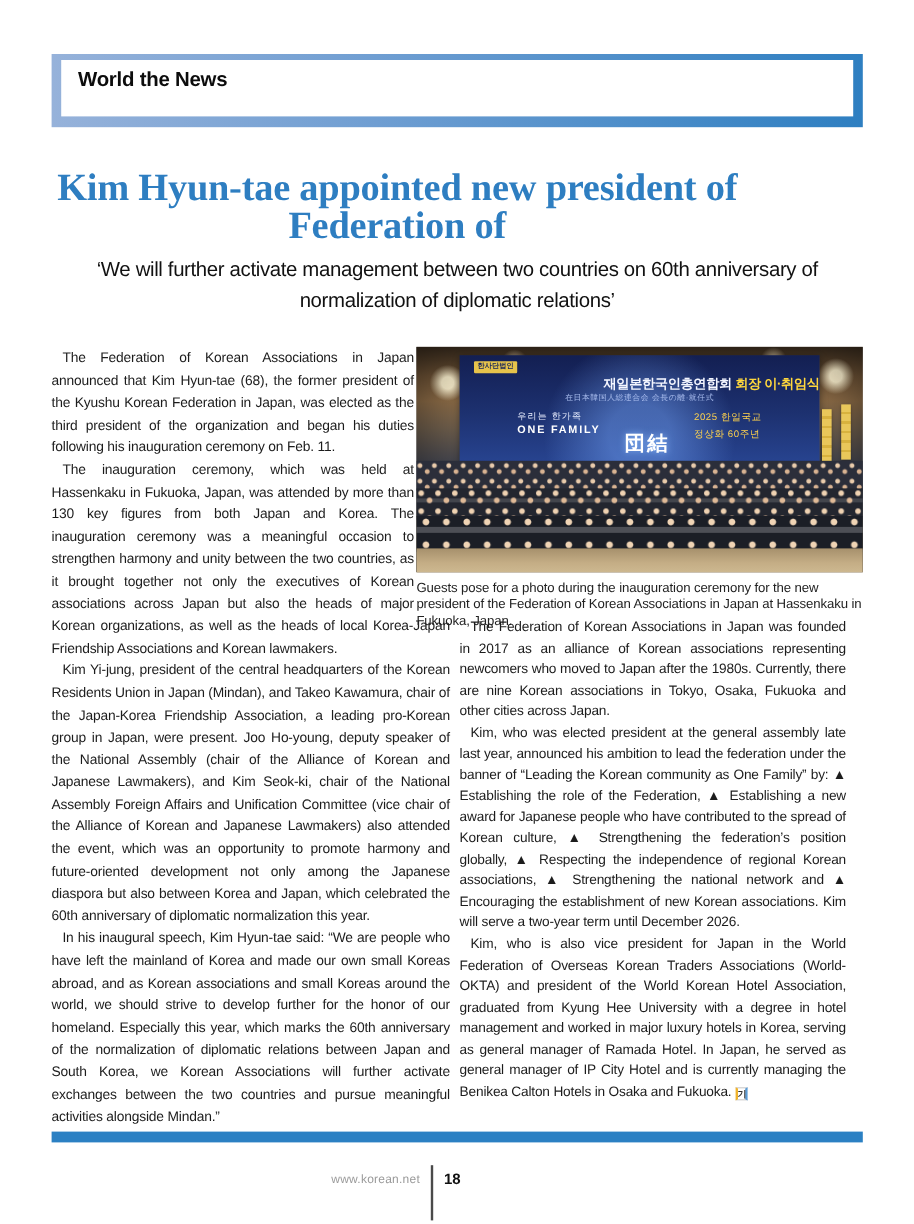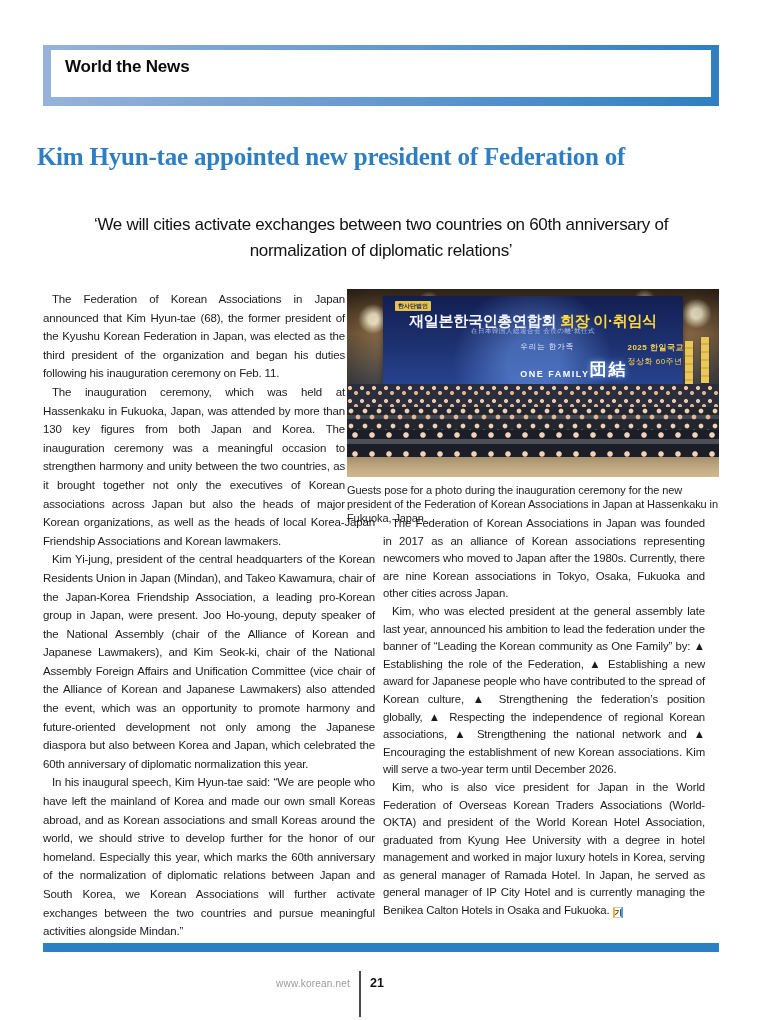--- a/index.html
+++ b/index.html
@@ -19,21 +19,21 @@
   .section-header-inner {
     width:100%; height:100%; background:#ffffff;
     padding:7px 0 0 14px;
   }
   .section-label { font-size:17px; font-weight:700; color:#0c0c0c; letter-spacing:-0.2px; }
 
   
   .article-title {
     position:absolute; left:0; top:141px; width:662px; text-align:center;
     font-family:"Liberation Serif", serif; font-weight:700;
-    font-size:25px; line-height:31px; color:#2e7ec1; letter-spacing:-0.2px;
+    font-size:32px; line-height:31px; color:#2e7ec1; letter-spacing:-0.2px;
   }
   .article-subtitle {
     position:absolute; left:56px; top:212px; width:650px; text-align:center;
     font-size:17px; line-height:26px; color:#111; font-weight:400; letter-spacing:-0.3px;
   }
 
   
   .body-area { position:absolute; left:43px; top:287px; width:676px; height:650px; }
 
   .col-left {
@@ -71,33 +71,33 @@
     position:absolute; left:36px; top:7px; width:300px; height:108px;
     background:
       radial-gradient(circle at 50% 62%, rgba(120,170,255,.45) 0 26px, rgba(120,170,255,0) 80px),
       linear-gradient(180deg,#131f52 0%, #1d3170 45%, #2c4c9e 100%);
     box-shadow:0 2px 6px rgba(0,0,0,.45);
   }
   .bn-badge {
     position:absolute; left:12px; top:5px; font-size:6px; line-height:8px;
     background:#e6c34b; color:#14235a; padding:1px 3px; font-weight:700; border-radius:1px;
   }
-  .bn-title { position:absolute; left:0; top:16px; width:100%; text-align:center;
-    font-size:15px; font-weight:700; letter-spacing:-0.3px; white-space:nowrap; }
+  .bn-title { position:absolute; left:0; top:16px; width:100%; text-align:right;
+    font-size:11px; font-weight:700; letter-spacing:-0.3px; white-space:nowrap; }
   .bn-title .t-white { color:#f4f6ff; }
   .bn-title .t-yellow { color:#ffd83d; }
   .bn-sub { position:absolute; left:0; top:31px; width:100%; text-align:center;
     font-size:6.5px; color:#aabdee; letter-spacing:0.5px; }
-  .bn-row { position:absolute; left:17px; top:46px; width:100%; display:flex;
-    justify-content:flex-end; align-items:flex-start; padding:0 16px; }
+  .bn-row { position:absolute; left:0; top:46px; width:100%; display:flex;
+    justify-content:center; align-items:flex-start; padding:0 16px;gap:20px; }
   .bn-left .l1 { font-size:7.5px; color:#e9eeff; letter-spacing:1px; }
-  .bn-left .l2 { font-size:9px; color:#ffffff; font-weight:700; letter-spacing:1.5px; margin-top:17px; }
+  .bn-left .l2 { font-size:9px; color:#ffffff; font-weight:700; letter-spacing:1.5px; margin-top:1px; }
   .bn-center { font-size:17px; font-weight:700; color:#ffffff; letter-spacing:2px;
     text-shadow:0 0 6px rgba(140,190,255,.9); margin-top:16px; }
-  .bn-right .r1 { font-size:8px; color:#ffd34d; font-weight:700; letter-spacing:0.5px; }
+  .bn-right .r1 { font-size:8px; color:#ffd34d; font-weight:400; letter-spacing:0.5px; }
   .bn-right .r2 { font-size:8px; color:#ffd34d; margin-top:3px; letter-spacing:0.5px; }
   .gold-strip { position:absolute; width:8px; height:46px; background:
       repeating-linear-gradient(180deg,#e9c75a 0 6px,#d8b23e 6px 8px); box-shadow:0 1px 2px rgba(0,0,0,.4); }
   .gold-strip.s1 { right:26px; top:52px; }
   .gold-strip.s2 { right:10px; top:48px; }
 
   .ph-crowd-back, .ph-crowd-mid, .ph-crowd-front { position:absolute; left:0; right:0; }
   .ph-crowd-back {
     top:95px; height:25px; background-color:#2b2e3a;
     background-image:
@@ -157,21 +157,21 @@
 
   <div class="section-header">
     <div class="section-header-inner">
       <span class="section-label">World the News</span>
     </div>
   </div>
 
   <h1 class="article-title">
     <span style="display:block">Kim Hyun-tae appointed new president of Federation of</span>
   </h1>
-  <div class="article-subtitle">‘We will cities activate exchanges between two countries on 60th anniversary of normalization of diplomatic relations’</div>
+  <div class="article-subtitle">‘We will further activate management between two countries on 60th anniversary of normalization of diplomatic relations’</div>
 
   <div class="body-area">
 
     <div class="col-left">
       <div class="photo-spacer"></div>
       <p>The Federation of Korean Associations in Japan announced that Kim Hyun-tae (68), the former president of the Kyushu Korean Federation in Japan, was elected as the third president of the organization and began his duties following his inauguration ceremony on Feb. 11.</p>
       <p>The inauguration ceremony, which was held at Hassenkaku in Fukuoka, Japan, was attended by more than 130 key figures from both Japan and Korea. The inauguration ceremony was a meaningful occasion to strengthen harmony and unity between the two countries, as it brought together not only the executives of Korean associations across Japan but also the heads of major Korean organizations, as well as the heads of local Korea-Japan Friendship Associations and Korean lawmakers.</p>
       <p>Kim Yi-jung, president of the central headquarters of the Korean Residents Union in Japan (Mindan), and Takeo Kawamura, chair of the Japan-Korea Friendship Association, a leading pro-Korean group in Japan, were present. Joo Ho-young, deputy speaker of the National Assembly (chair of the Alliance of Korean and Japanese Lawmakers), and Kim Seok-ki, chair of the National Assembly Foreign Affairs and Unification Committee (vice chair of the Alliance of Korean and Japanese Lawmakers) also attended the event, which was an opportunity to promote harmony and future-oriented development not only among the Japanese diaspora but also between Korea and Japan, which celebrated the 60th anniversary of diplomatic normalization this year.</p>
       <p>In his inaugural speech, Kim Hyun-tae said: “We are people who have left the mainland of Korea and made our own small Koreas abroad, and as Korean associations and small Koreas around the world, we should strive to develop further for the honor of our homeland. Especially this year, which marks the 60th anniversary of the normalization of diplomatic relations between Japan and South Korea, we Korean Associations will further activate exchanges between the two countries and pursue meaningful activities alongside Mindan.”</p>
     </div>
@@ -212,16 +212,16 @@
       <p>The Federation of Korean Associations in Japan was founded in 2017 as an alliance of Korean associations representing newcomers who moved to Japan after the 1980s. Currently, there are nine Korean associations in Tokyo, Osaka, Fukuoka and other cities across Japan.</p>
       <p>Kim, who was elected president at the general assembly late last year, announced his ambition to lead the federation under the banner of “Leading the Korean community as One Family” by: ▲ Establishing the role of the Federation, ▲ Establishing a new award for Japanese people who have contributed to the spread of Korean culture, ▲ Strengthening the federation’s position globally, ▲ Respecting the independence of regional Korean associations, ▲ Strengthening the national network and ▲ Encouraging the establishment of new Korean associations. Kim will serve a two-year term until December 2026.</p>
       <p><span>Kim, who is also vice president for Japan in the World Federation of Overseas Korean Traders Associations (World-OKTA) and president of the World Korean Hotel Association, graduated from Kyung Hee University with a degree in hotel management and worked in major luxury hotels in Korea, serving as general manager of Ramada Hotel. In Japan, he served as general manager of IP City Hotel and is currently managing the Benikea Calton Hotels in Osaka and Fukuoka.</span><span class="endmark">기</span></p>
     </div>
   </div>
 
   <div class="footer-bar"></div>
   <div class="footer">
     <span class="footer-site">www.korean.net</span>
     <span class="footer-divider"></span>
-    <span class="footer-page">21</span>
+    <span class="footer-page">18</span>
   </div>
 
 </div>
 
 </body></html>

